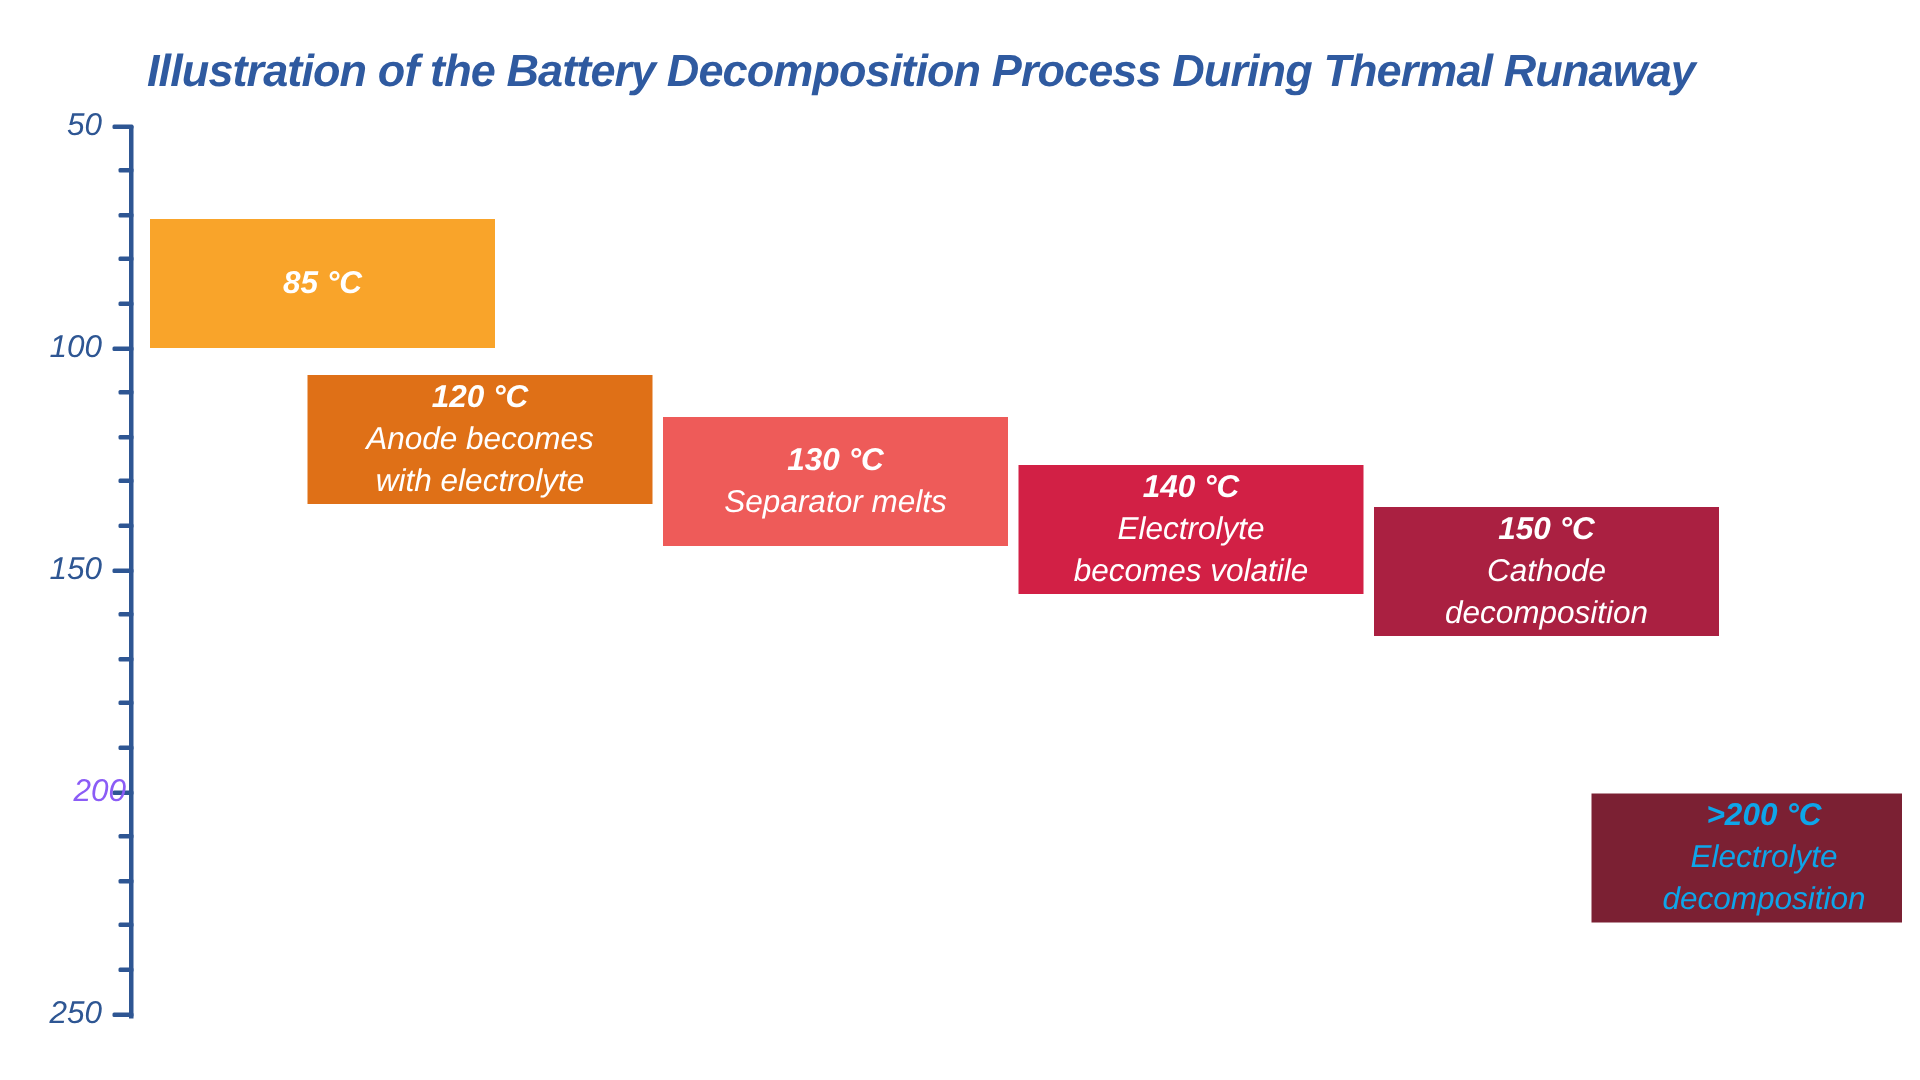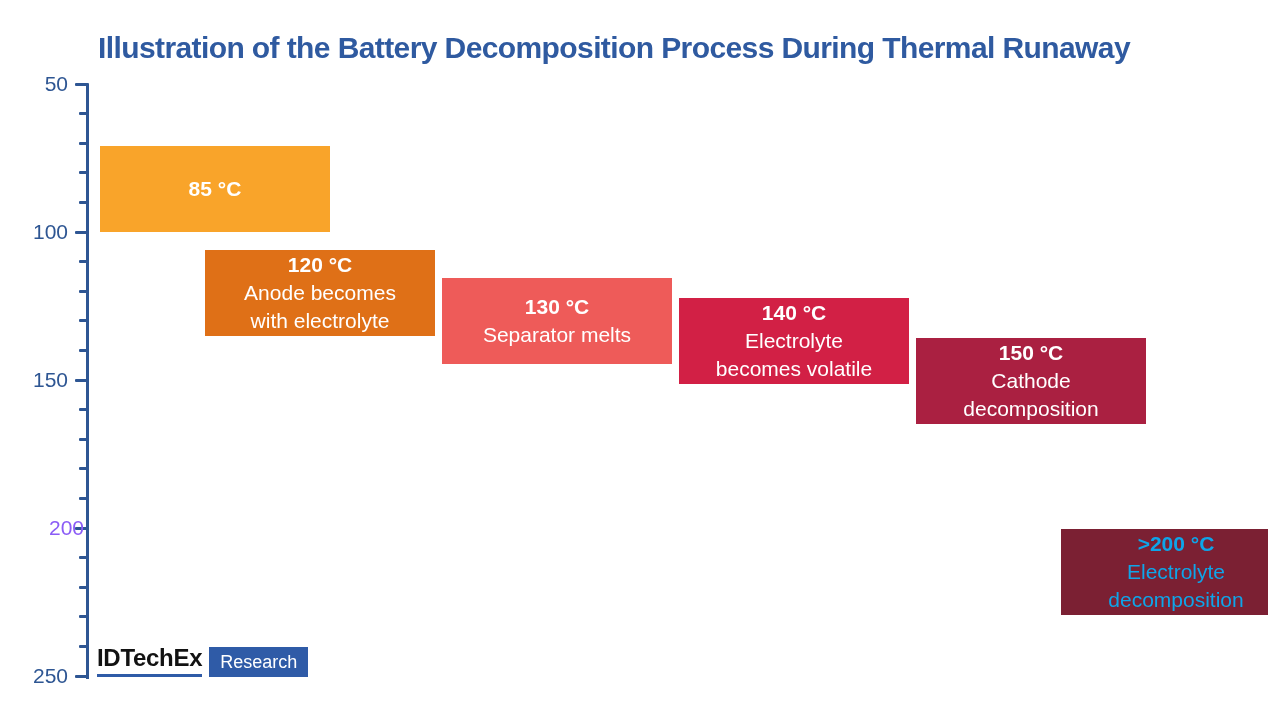--- a/index.html
+++ b/index.html
@@ -5,20 +5,21 @@
   * { margin: 0; padding: 0; box-sizing: border-box; }
   html, body { width: 1280px; height: 720px; background: #ffffff; }
   body { font-family: "Liberation Sans", sans-serif; }
 
   .stage {
     position: relative;
     width: 1268px;
     height: 720px;
     background: #ffffff;
     overflow: hidden;
+    font-style: italic;
   }
 
   .chart-title {
     position: absolute;
     left: 98px;
     top: 31px;
     font-size: 30px;
     font-weight: bold;
     letter-spacing: -0.6px;
     white-space: nowrap;
@@ -133,34 +134,30 @@
       </div>
       <div class="step" style="left: 205px; top: 250px; background: rgb(223, 112, 23); color: rgb(255, 255, 255);">
         <div class="temp">120 °C</div>
         <div class="desc-line">Anode becomes</div>
         <div class="desc-line">with electrolyte</div>
       </div>
       <div class="step" style="left: 442px; top: 278px; background: rgb(238, 91, 89); color: rgb(255, 255, 255);">
         <div class="temp">130 °C</div>
         <div class="desc-line">Separator melts</div>
       </div>
-      <div class="step" style="left: 679px; top: 298px; background: rgb(210, 32, 69); color: rgb(255, 255, 255);">
+      <div class="step" style="left: 679px; top: 310px; background: rgb(210, 32, 69); color: rgb(255, 255, 255);">
         <div class="temp">140 °C</div>
         <div class="desc-line">Electrolyte</div>
         <div class="desc-line">becomes volatile</div>
       </div>
       <div class="step" style="left: 916px; top: 338px; background: rgb(170, 32, 65); color: rgb(255, 255, 255);">
         <div class="temp">150 °C</div>
         <div class="desc-line">Cathode</div>
         <div class="desc-line">decomposition</div>
       </div>
       <div class="step" style="left: 1061px; top: 529px; background: rgb(123, 32, 51); color: #0ea5e9;">
         <div class="temp">&gt;200 °C</div>
         <div class="desc-line">Electrolyte</div>
         <div class="desc-line">decomposition</div>
       </div>
     </div>
 
-  <div class="logo">
-    <span class="brand" style="color: rgb(18, 18, 18); border-bottom-color: rgb(47, 91, 167);">IDTechEx</span>
-    <span class="badge" style="background: rgb(47, 91, 167); color: rgb(255, 255, 255);">Research</span>
-  </div>
 </div>
 
 </body></html>

